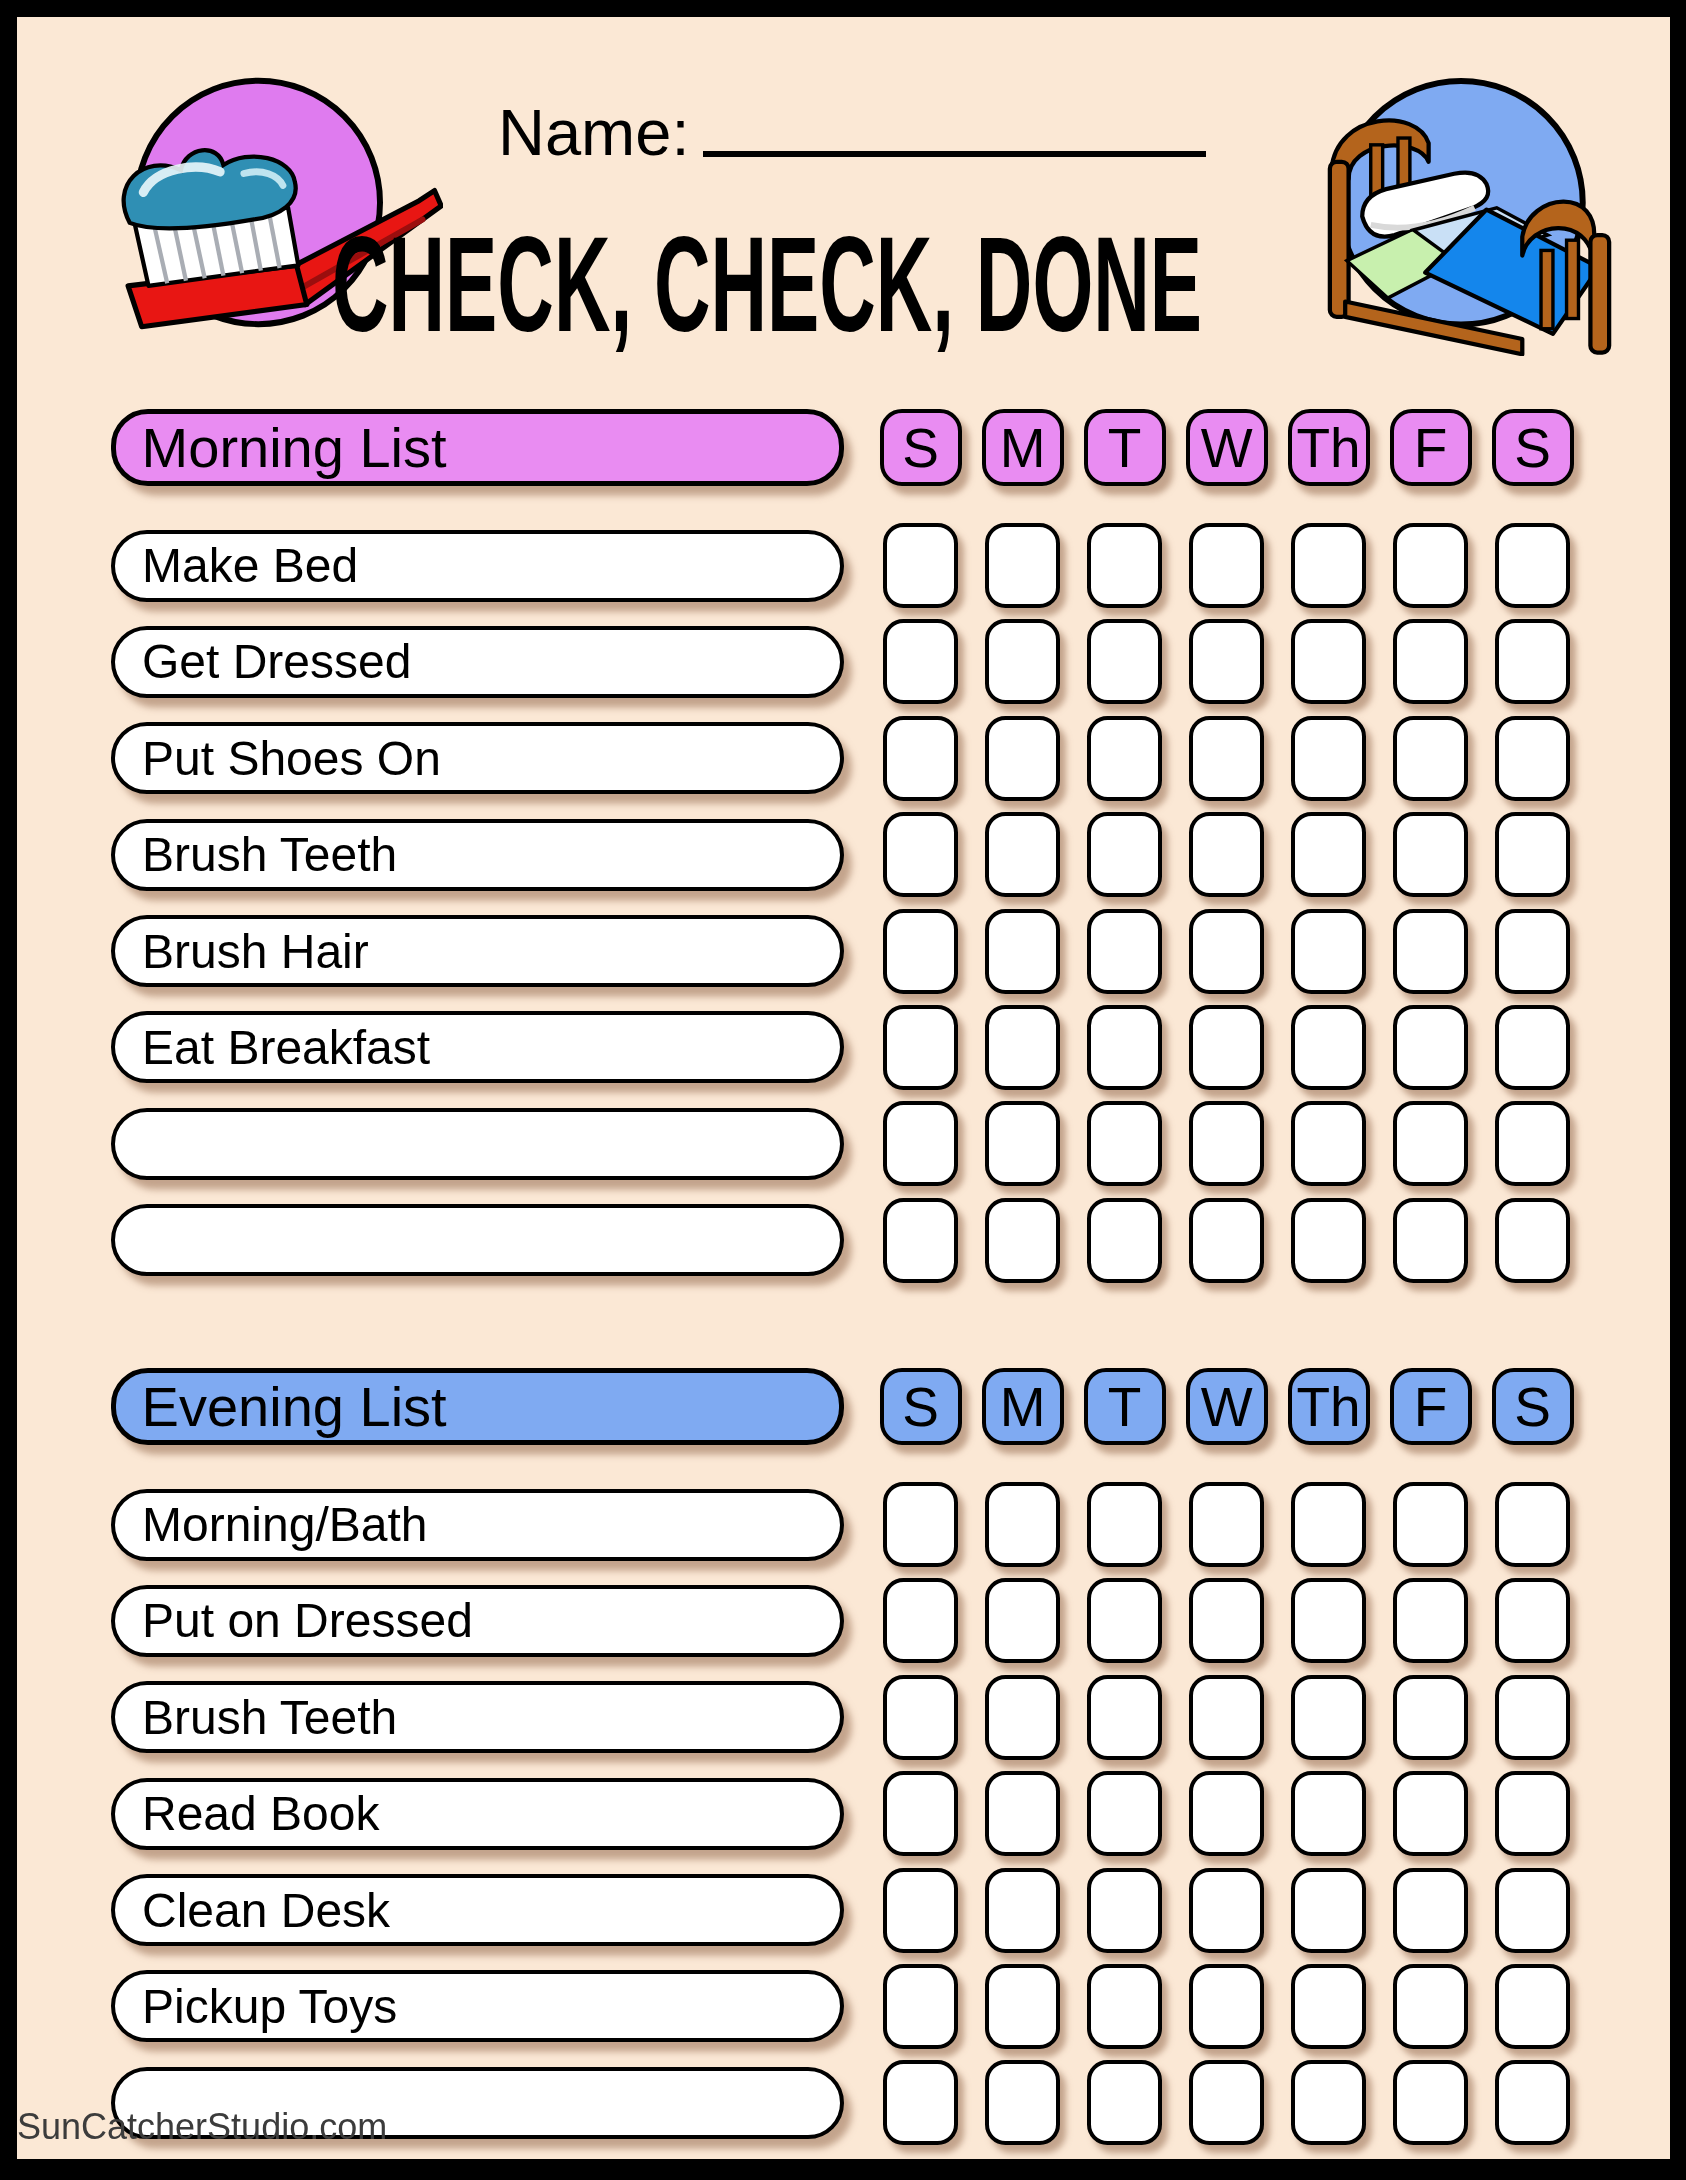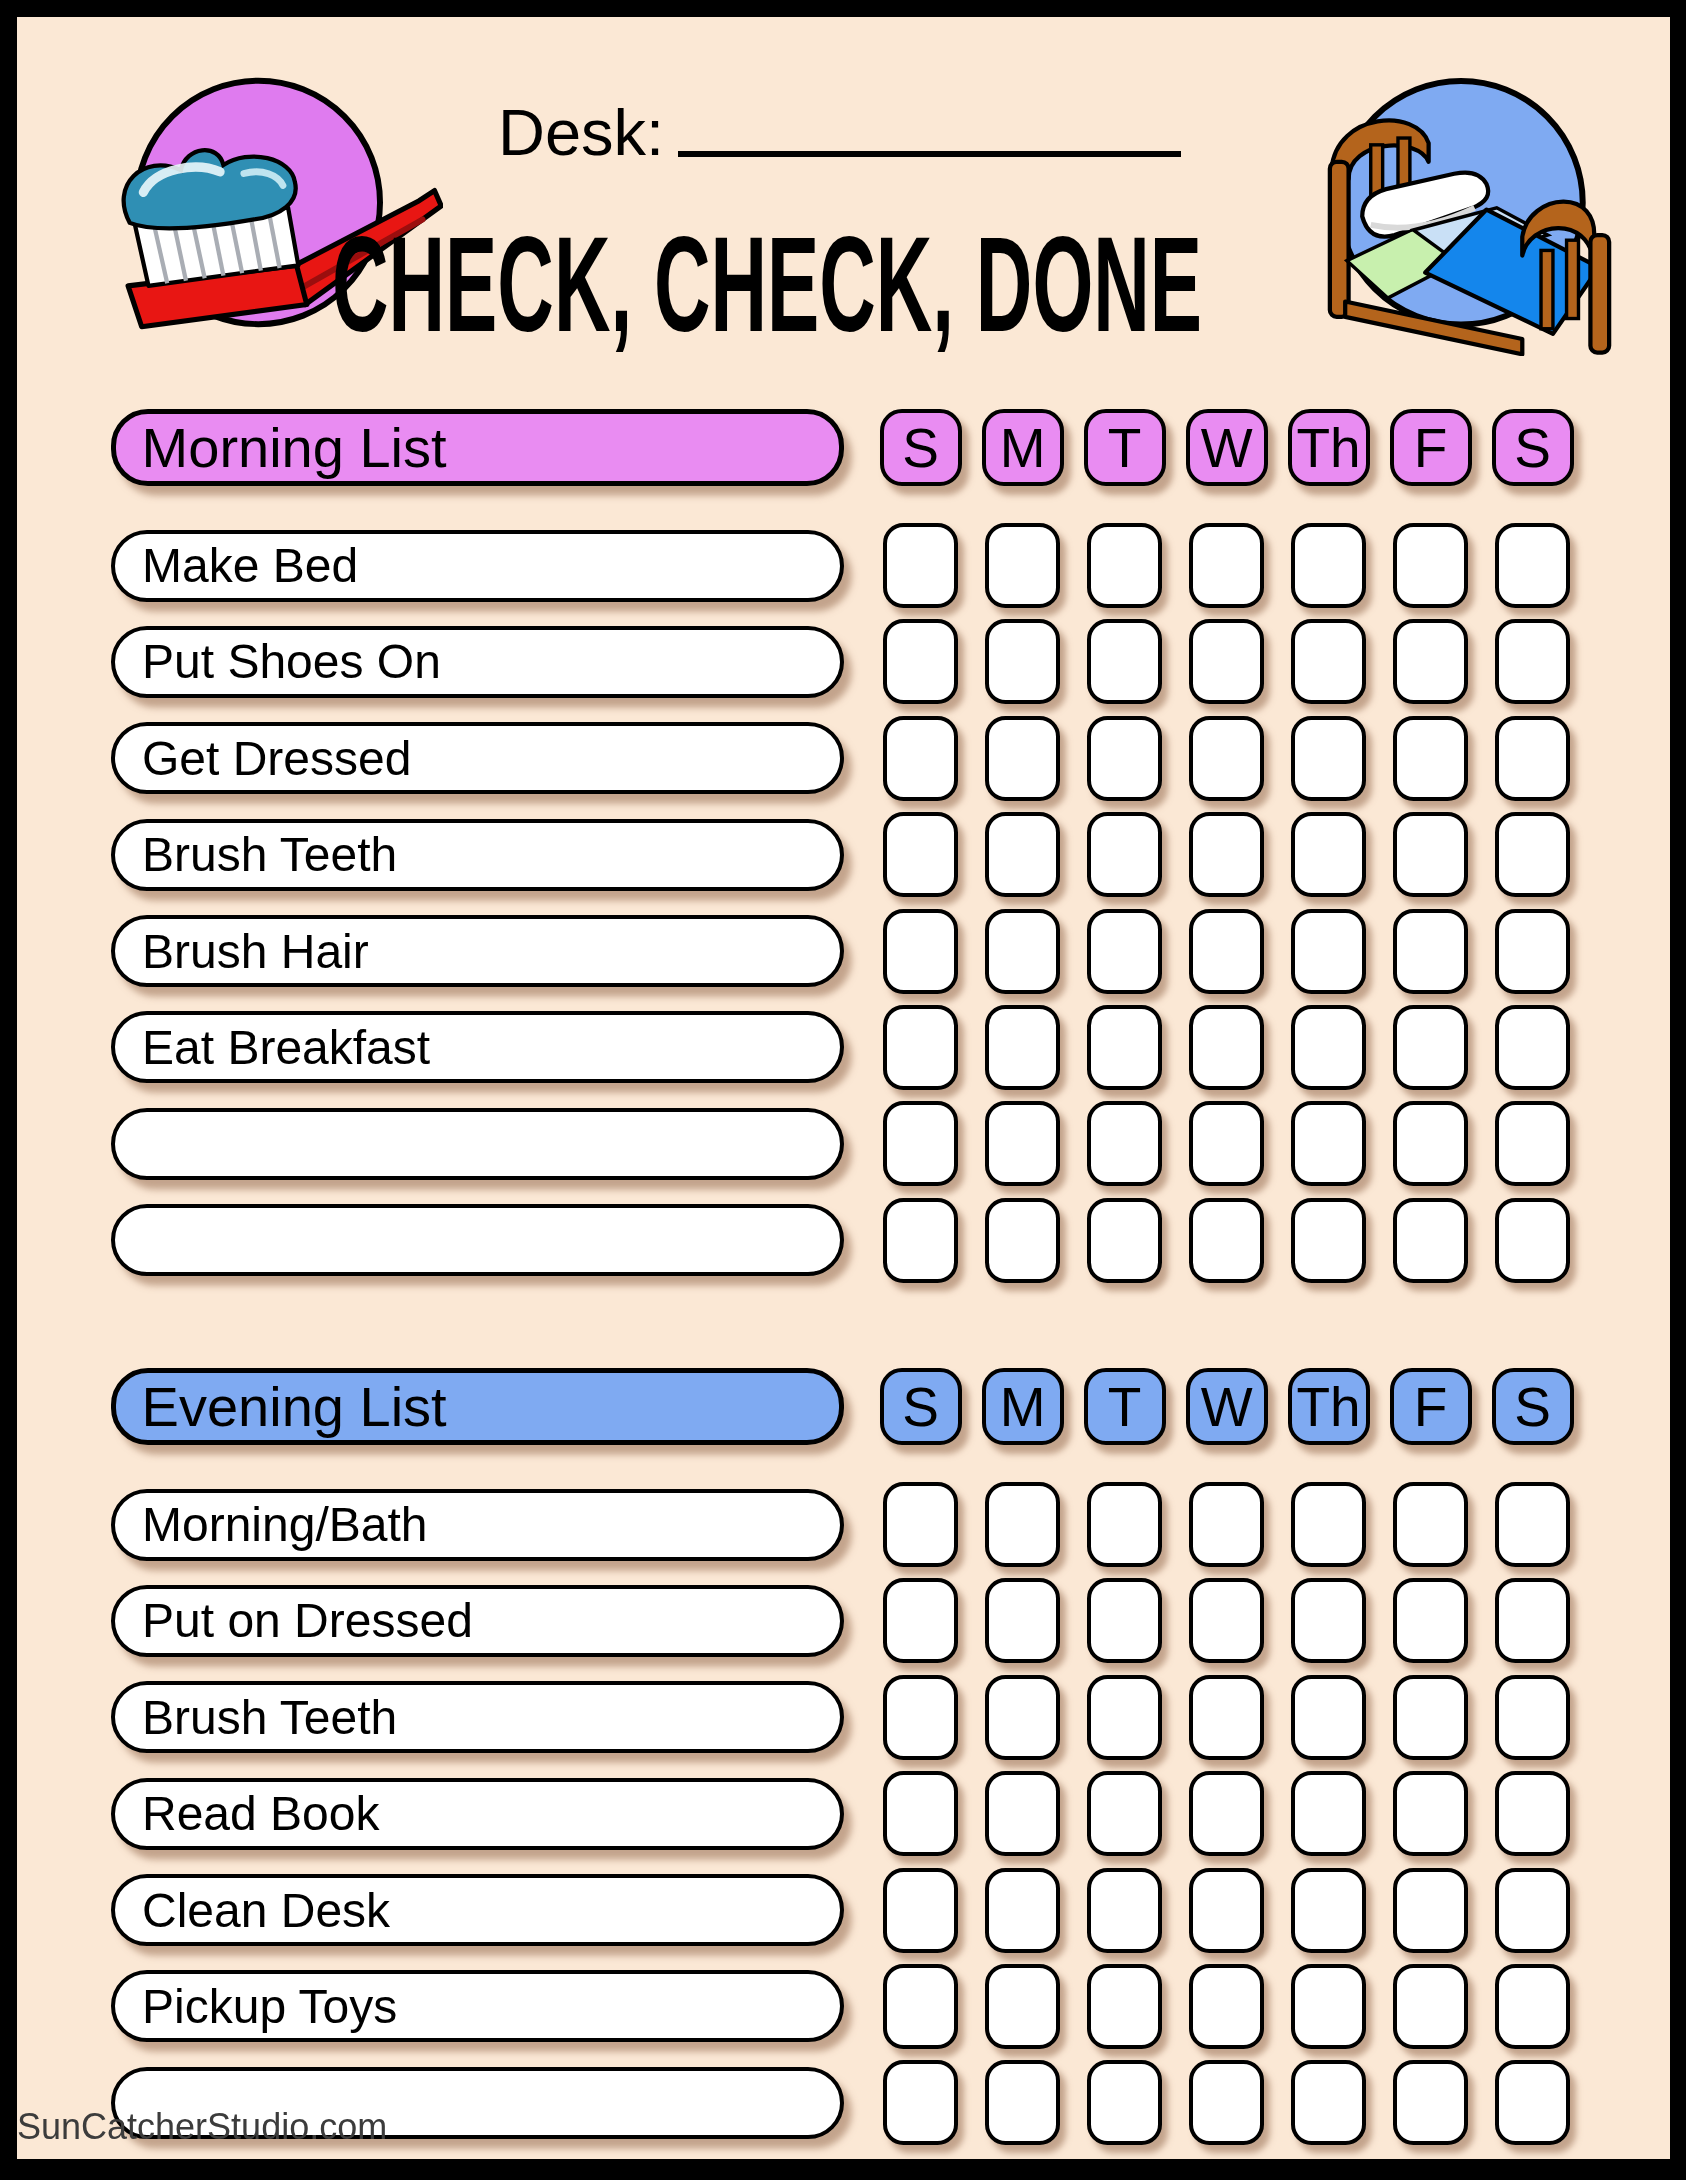--- a/index.html
+++ b/index.html
@@ -87,21 +87,21 @@
       <polygon points="220,178 352,246 298,324 148,252" style="fill:var(--blanket)" stroke="#000" stroke-width="5" stroke-linejoin="round"></polygon>
       <polygon points="54,286 262,330 262,348 54,304" style="fill:var(--frame)" stroke="#000" stroke-width="5" stroke-linejoin="round"></polygon>
       <path d="M346,216 C354,150 270,158 262,210 L262,232 C270,192 338,184 346,238 Z" style="fill:var(--frame)" stroke="#000" stroke-width="5" stroke-linejoin="round"></path>
       <rect x="284" y="226" width="14" height="92" style="fill:var(--frame)" stroke="#000" stroke-width="4"></rect>
       <rect x="314" y="214" width="14" height="92" style="fill:var(--frame)" stroke="#000" stroke-width="4"></rect>
       <rect x="342" y="208" width="22" height="138" rx="8" style="fill:var(--frame)" stroke="#000" stroke-width="5"></rect>
     </svg>
   </div>
 
   <div class="name-row">
-    <span>Desk:</span><span class="name-line"></span>
+    <span>Name:</span><span class="name-line"></span>
   </div>
 
   <div class="title">
     <span class="title-text">CHECK, CHECK, DONE</span>
   </div>
 
   <div class="section" id="section-morning">
     <div class="header-row">
       <div class="header-pill" style="background: rgb(233, 140, 242);">
         <span>Morning List</span>
@@ -126,35 +126,35 @@
             <div class="checkbox"></div>
             <div class="checkbox"></div>
             <div class="checkbox"></div>
             <div class="checkbox"></div>
             <div class="checkbox"></div>
             <div class="checkbox"></div>
           </div>
         </div>
         <div class="trow">
           <div class="task-pill">
+            <span>Get Dressed</span>
+          </div>
+          <div class="cells">
+            <div class="checkbox"></div>
+            <div class="checkbox"></div>
+            <div class="checkbox"></div>
+            <div class="checkbox"></div>
+            <div class="checkbox"></div>
+            <div class="checkbox"></div>
+            <div class="checkbox"></div>
+          </div>
+        </div>
+        <div class="trow">
+          <div class="task-pill">
             <span>Put Shoes On</span>
-          </div>
-          <div class="cells">
-            <div class="checkbox"></div>
-            <div class="checkbox"></div>
-            <div class="checkbox"></div>
-            <div class="checkbox"></div>
-            <div class="checkbox"></div>
-            <div class="checkbox"></div>
-            <div class="checkbox"></div>
-          </div>
-        </div>
-        <div class="trow">
-          <div class="task-pill">
-            <span>Get Dressed</span>
           </div>
           <div class="cells">
             <div class="checkbox"></div>
             <div class="checkbox"></div>
             <div class="checkbox"></div>
             <div class="checkbox"></div>
             <div class="checkbox"></div>
             <div class="checkbox"></div>
             <div class="checkbox"></div>
           </div>

